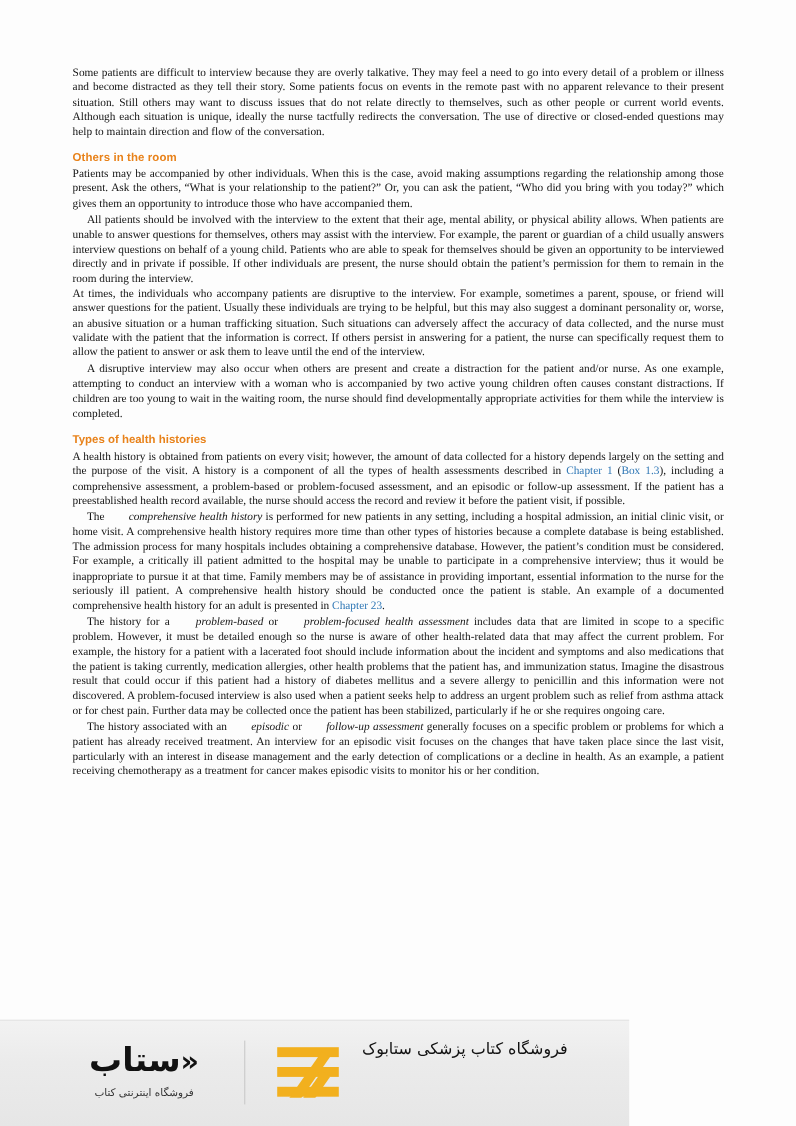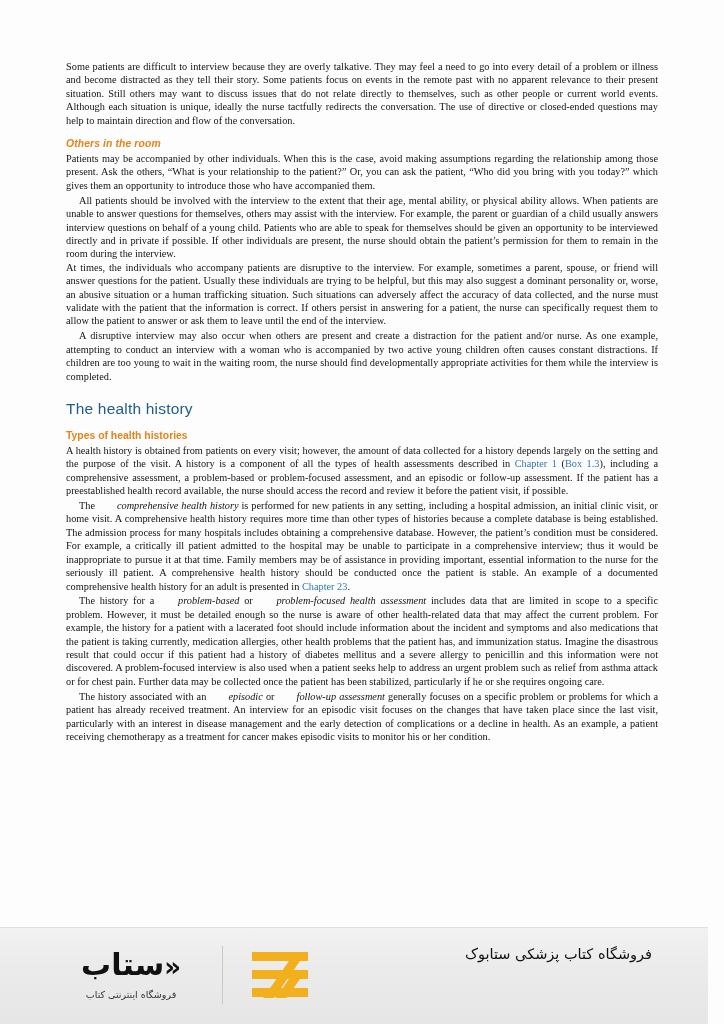--- a/index.html
+++ b/index.html
@@ -43,21 +43,20 @@
   p.gap {
     margin-top: 1.5px;
   }
   .h-orange {
     color: #e8821a;
     font-weight: bold;
     font-size: 10.4px;
     font-family: "Liberation Sans", sans-serif;
     margin: 11px 0 3px 0;
     letter-spacing: 0.1px;
-    font-style: italic;
   }
   .h-section {
     color: #1e5c8f;
     font-size: 15.5px;
     font-family: "Liberation Sans", sans-serif;
     margin: 17px 0 9px 0;
     font-weight: normal;
     letter-spacing: 0.2px;
   }
   .h-blue-sub {
@@ -72,21 +71,21 @@
   }
   .ital {
     font-style: italic;
     margin-left: 19px;
   }
   
   .footer {
     position: absolute;
     left: 0;
     bottom: 0;
-    width: 708px;
+    width: 572px;
     height: 96px;
     background: linear-gradient(to bottom, #f2f2f2 0%, #ebebeb 40%, #e6e6e6 100%);
     border-top: 1px solid #e0e0e0;
   }
   .footer-inner {
     position: relative;
     width: 100%;
     height: 100%;
   }
   .logo-fa {
@@ -193,21 +192,20 @@
 
     <div class="h-orange">Others in the room</div>
 
     <p>Patients may be accompanied by other individuals. When this is the case, avoid making assumptions regarding the relationship among those present. Ask the others, “What is your relationship to the patient?” Or, you can ask the patient, “Who did you bring with you today?” which gives them an opportunity to introduce those who have accompanied them.</p>
     <p class="indent gap">All patients should be involved with the interview to the extent that their age, mental ability, or physical ability allows. When patients are unable to answer questions for themselves, others may assist with the interview. For example, the parent or guardian of a child usually answers interview questions on behalf of a young child. Patients who are able to speak for themselves should be given an opportunity to be interviewed directly and in private if possible. If other individuals are present, the nurse should obtain the patient’s permission for them to remain in the room during the interview.</p>
 
 
     <p>At times, the individuals who accompany patients are disruptive to the interview. For example, sometimes a parent, spouse, or friend will answer questions for the patient. Usually these individuals are trying to be helpful, but this may also suggest a dominant personality or, worse, an abusive situation or a human trafficking situation. Such situations can adversely affect the accuracy of data collected, and the nurse must validate with the patient that the information is correct. If others persist in answering for a patient, the nurse can specifically request them to allow the patient to answer or ask them to leave until the end of the interview.</p>
     <p class="indent gap">A disruptive interview may also occur when others are present and create a distraction for the patient and/or nurse. As one example, attempting to conduct an interview with a woman who is accompanied by two active young children often causes constant distractions. If children are too young to wait in the waiting room, the nurse should find developmentally appropriate activities for them while the interview is completed.</p>
 
-    <div class="h-section">The health history</div>
 
     <div class="h-blue-sub">Types of health histories</div>
 
     <p><span>A health history is obtained from patients on every visit; however, the amount of data collected for a history depends largely on the setting and the purpose of the visit. A history is a component of all the types of health assessments described in </span><span class="xref">Chapter 1</span><span> (</span><span class="xref">Box 1.3</span><span>), including a comprehensive assessment, a problem-based or problem-focused assessment, and an episodic or follow-up assessment. If the patient has a preestablished health record available, the nurse should access the record and review it before the patient visit, if possible.</span></p>
 
     <p class="indent gap"><span>The </span><span class="ital">comprehensive health history</span><span> is performed for new patients in any setting, including a hospital admission, an initial clinic visit, or home visit. A comprehensive health history requires more time than other types of histories because a complete database is being established. The admission process for many hospitals includes obtaining a comprehensive database. However, the patient’s condition must be considered. For example, a critically ill patient admitted to the hospital may be unable to participate in a comprehensive interview; thus it would be inappropriate to pursue it at that time. Family members may be of assistance in providing important, essential information to the nurse for the seriously ill patient. A comprehensive health history should be conducted once the patient is stable. An example of a documented comprehensive health history for an adult is presented in </span><span class="xref">Chapter 23</span><span>.</span></p>
 
     <p class="indent gap"><span>The history for a </span><span class="ital">problem-based</span><span> or </span><span class="ital">problem-focused health assessment</span><span> includes data that are limited in scope to a specific problem. However, it must be detailed enough so the nurse is aware of other health-related data that may affect the current problem. For example, the history for a patient with a lacerated foot should include information about the incident and symptoms and also medications that the patient is taking currently, medication allergies, other health problems that the patient has, and immunization status. Imagine the disastrous result that could occur if this patient had a history of diabetes mellitus and a severe allergy to penicillin and this information were not discovered. A problem-focused interview is also used when a patient seeks help to address an urgent problem such as relief from asthma attack or for chest pain. Further data may be collected once the patient has been stabilized, particularly if he or she requires ongoing care.</span></p>
 
     <p class="indent gap"><span>The history associated with an </span><span class="ital">episodic</span><span> or </span><span class="ital">follow-up assessment</span><span> generally focuses on a specific problem or problems for which a patient has already received treatment. An interview for an episodic visit focuses on the changes that have taken place since the last visit, particularly with an interest in disease management and the early detection of complications or a decline in health. As an example, a patient receiving chemotherapy as a treatment for cancer makes episodic visits to monitor his or her condition.</span></p>

